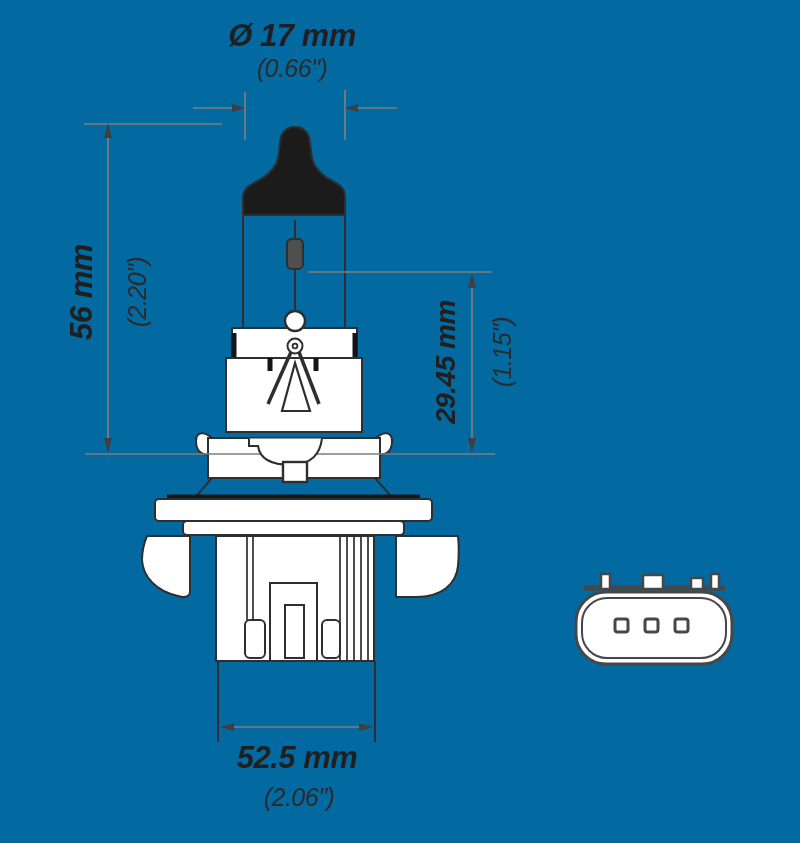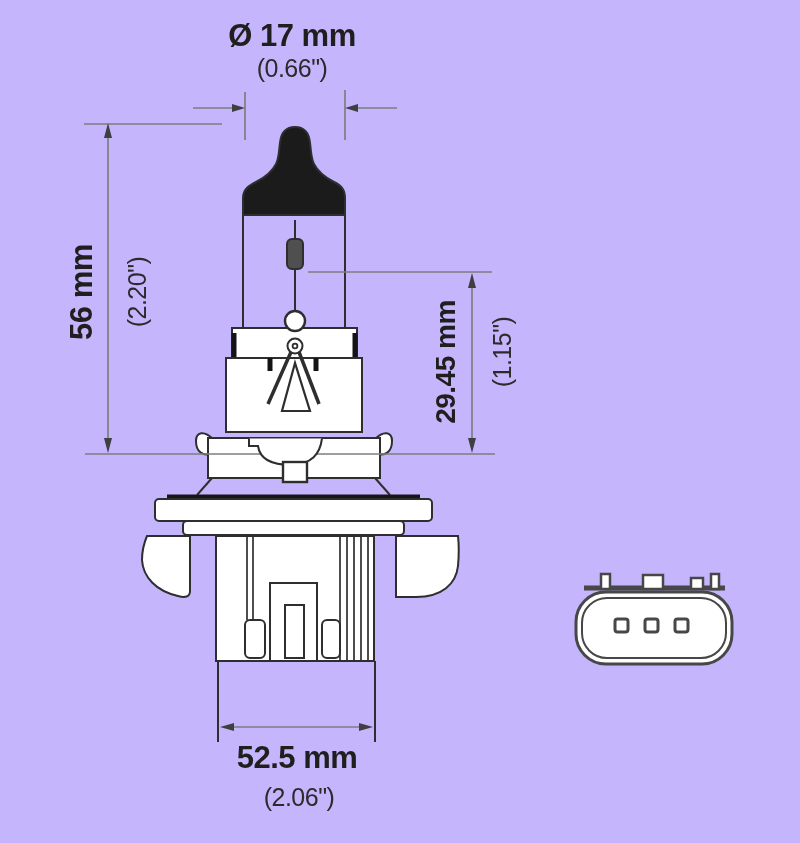--- a/index.html
+++ b/index.html
@@ -1,16 +1,16 @@
 <!DOCTYPE html>
 <html><head>
 <meta charset="utf-8">
 <style>
   html,body{margin:0;padding:0;background:#ffffff;}
-  .stage{width:800px;height:843px;position:relative;background:#c4b5fd;overflow:hidden;}
+  .stage{width:800px;height:843px;position:relative;background:#0369a1;overflow:hidden;font-style:italic;}
   svg{display:block;}
   svg text{font-family:"Liberation Sans","DejaVu Sans",sans-serif;fill:#1f1f1f;letter-spacing:-0.5px;}
   .dim-big{font-size:31px;font-weight:700;}
   .dim-mid{font-size:28px;font-weight:700;}
   .dim-sub{font-size:25px;font-weight:400;fill:#2b2b2b;}
 </style>
 </head>
 <body>
 
 <div class="stage">

